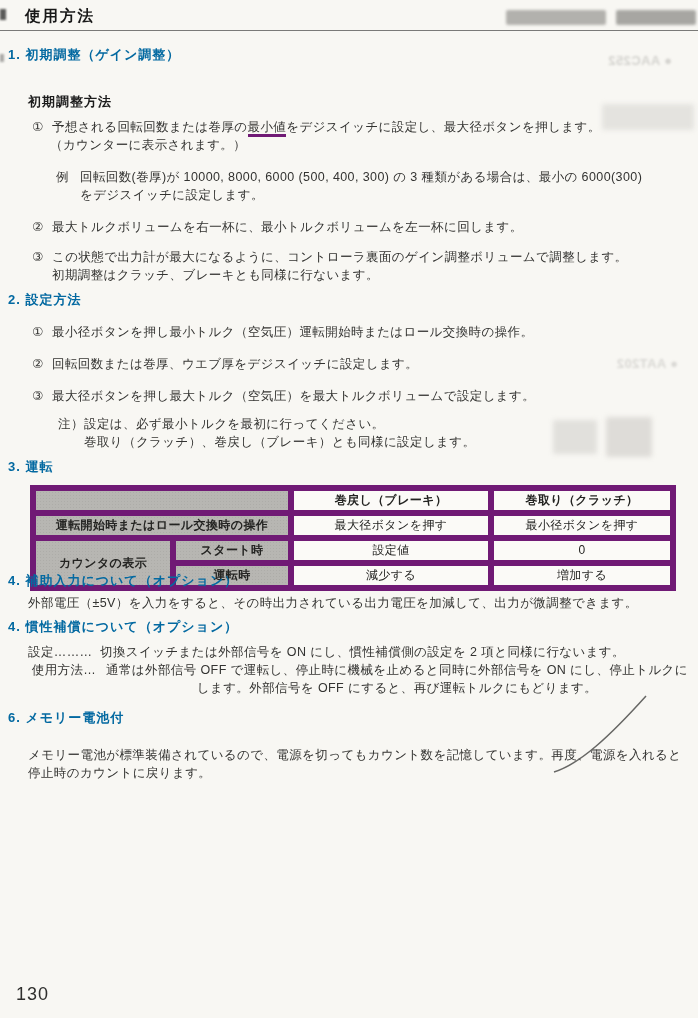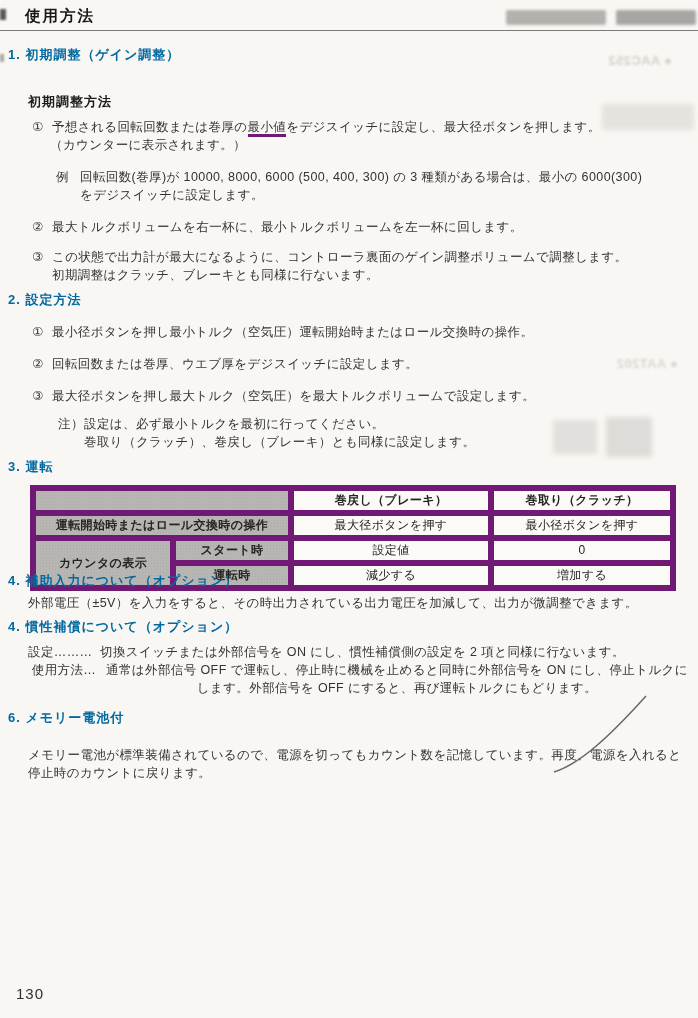--- a/index.html
+++ b/index.html
@@ -47,21 +47,21 @@
     overflow:hidden;
     white-space:nowrap;
   }
   table.op-table td.g{
     background:#b7b6b2;
     background-image:radial-gradient(#adaca8 18%, transparent 19%);
     background-size:3px 3px;
     margin-top:16px;
   }
   table.op-table td.b{font-weight:bold;}
-  .pagenum{font-size:15px;color:#2f2f2d;letter-spacing:1px;}
+  .pagenum{font-size:18px;color:#2f2f2d;letter-spacing:1px;}
   
   .ghost-text{
     position:absolute;
     transform:scaleX(-1);
     filter:blur(1.1px);
     font-weight:bold;
     white-space:nowrap;
   }
   .blob{position:absolute;border-radius:2px;}
   .smudge{position:absolute;background:#5a5a58;filter:blur(1px);}

